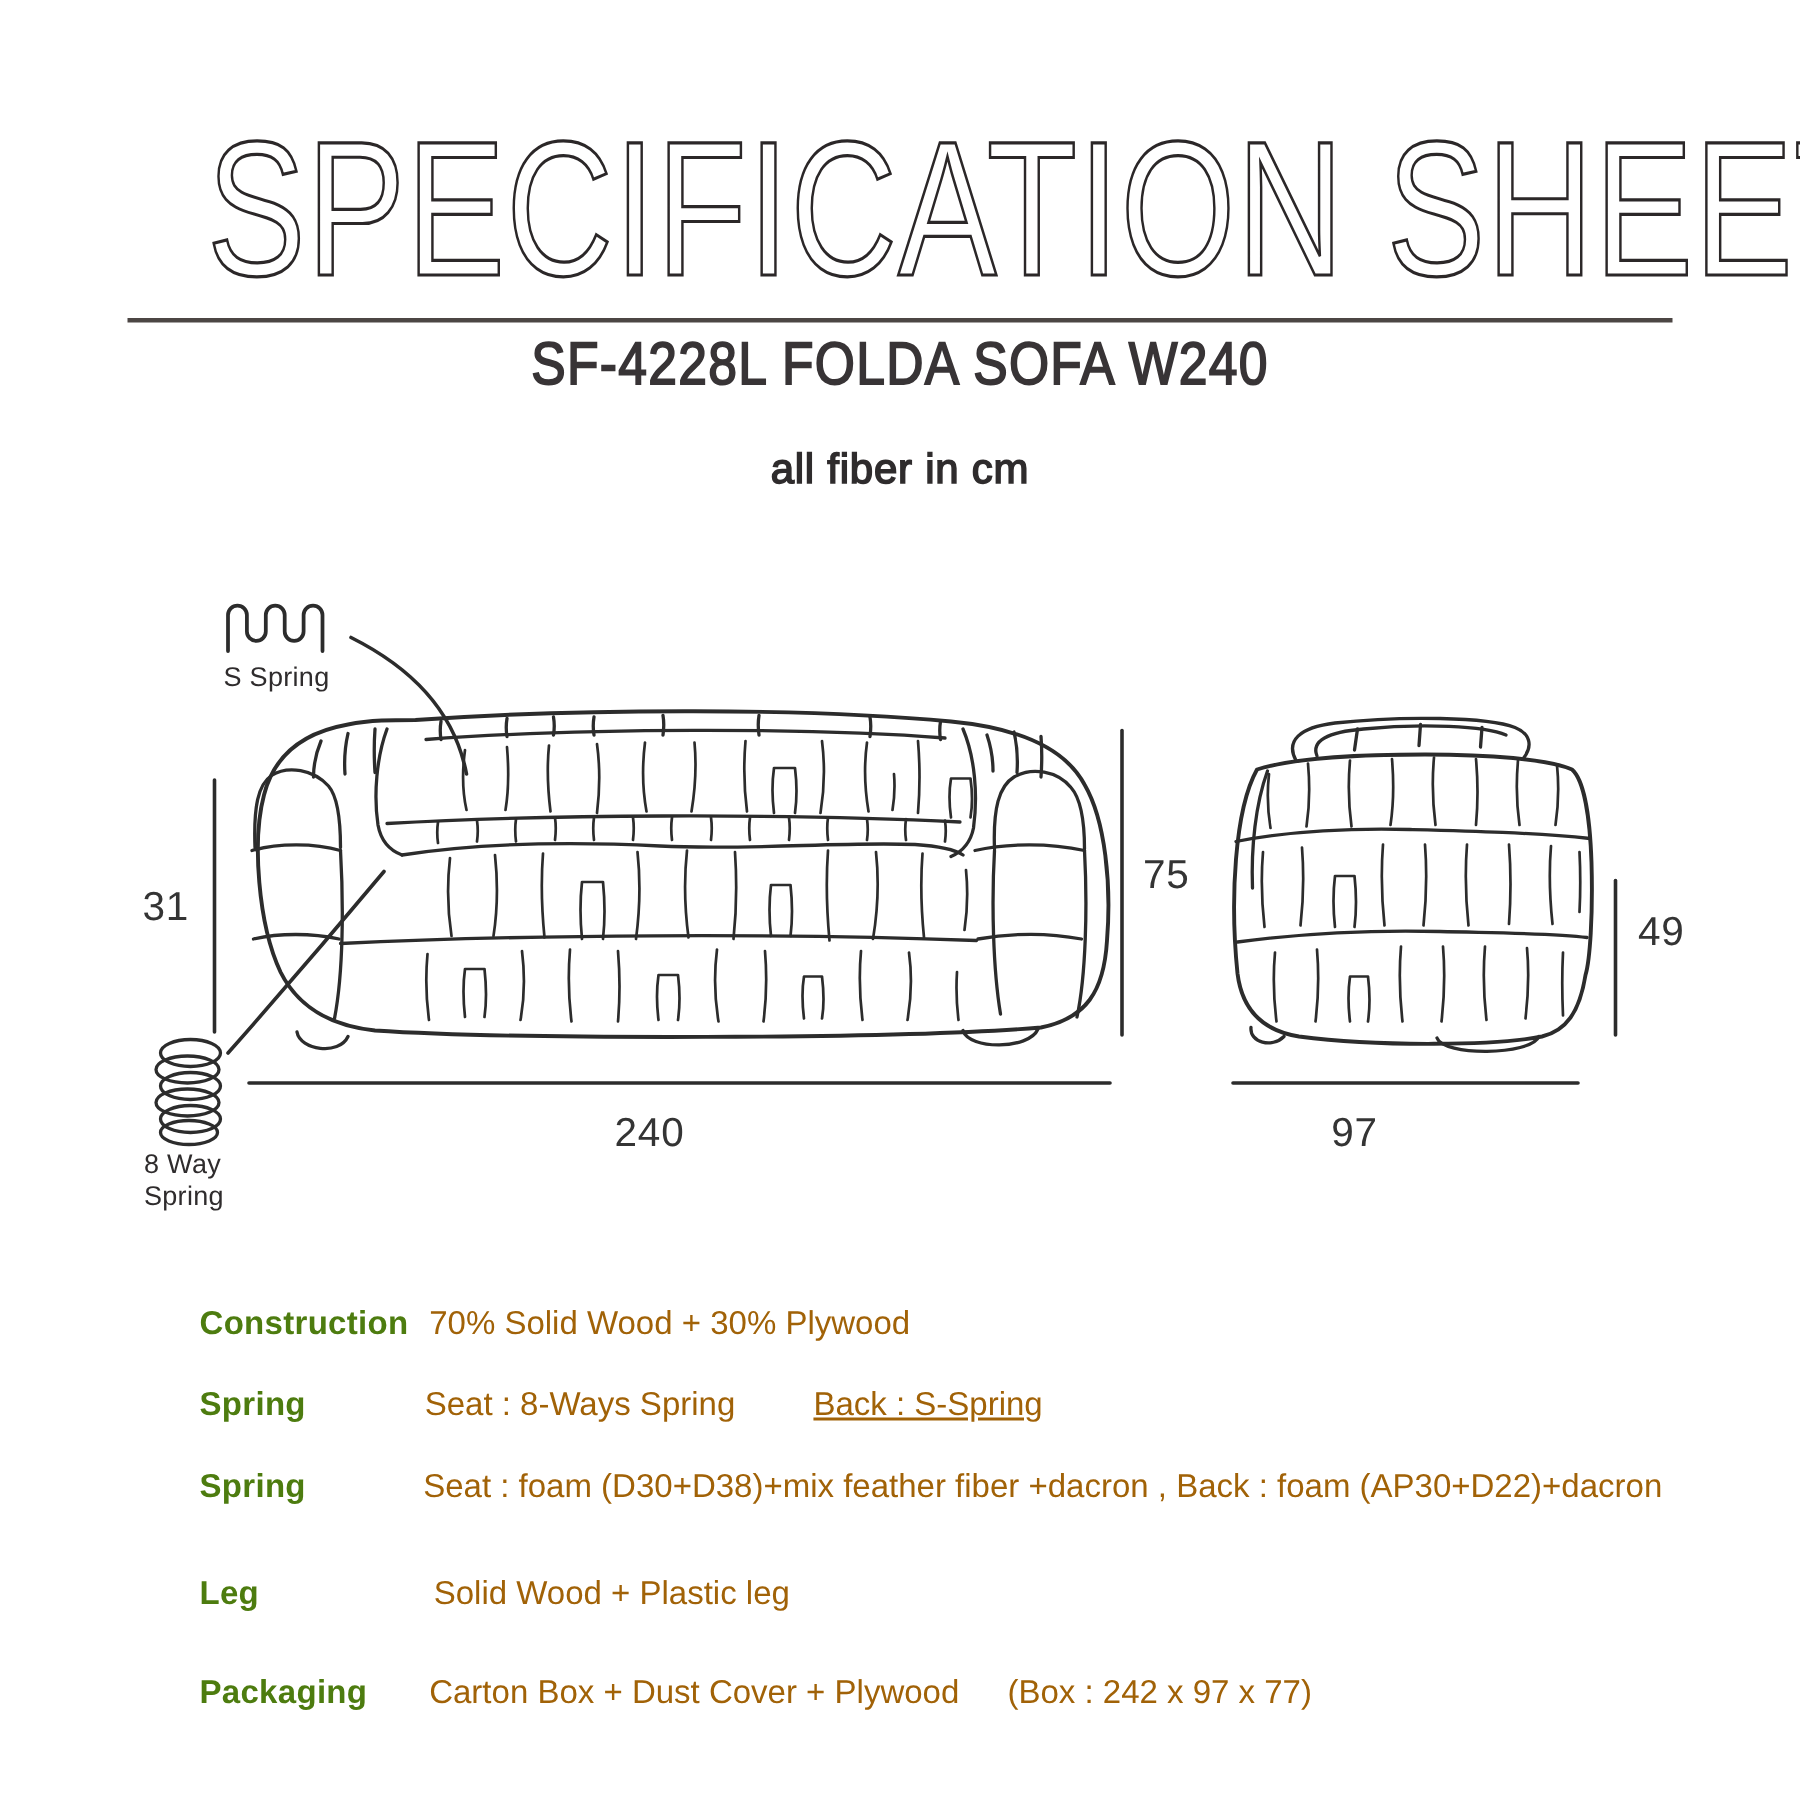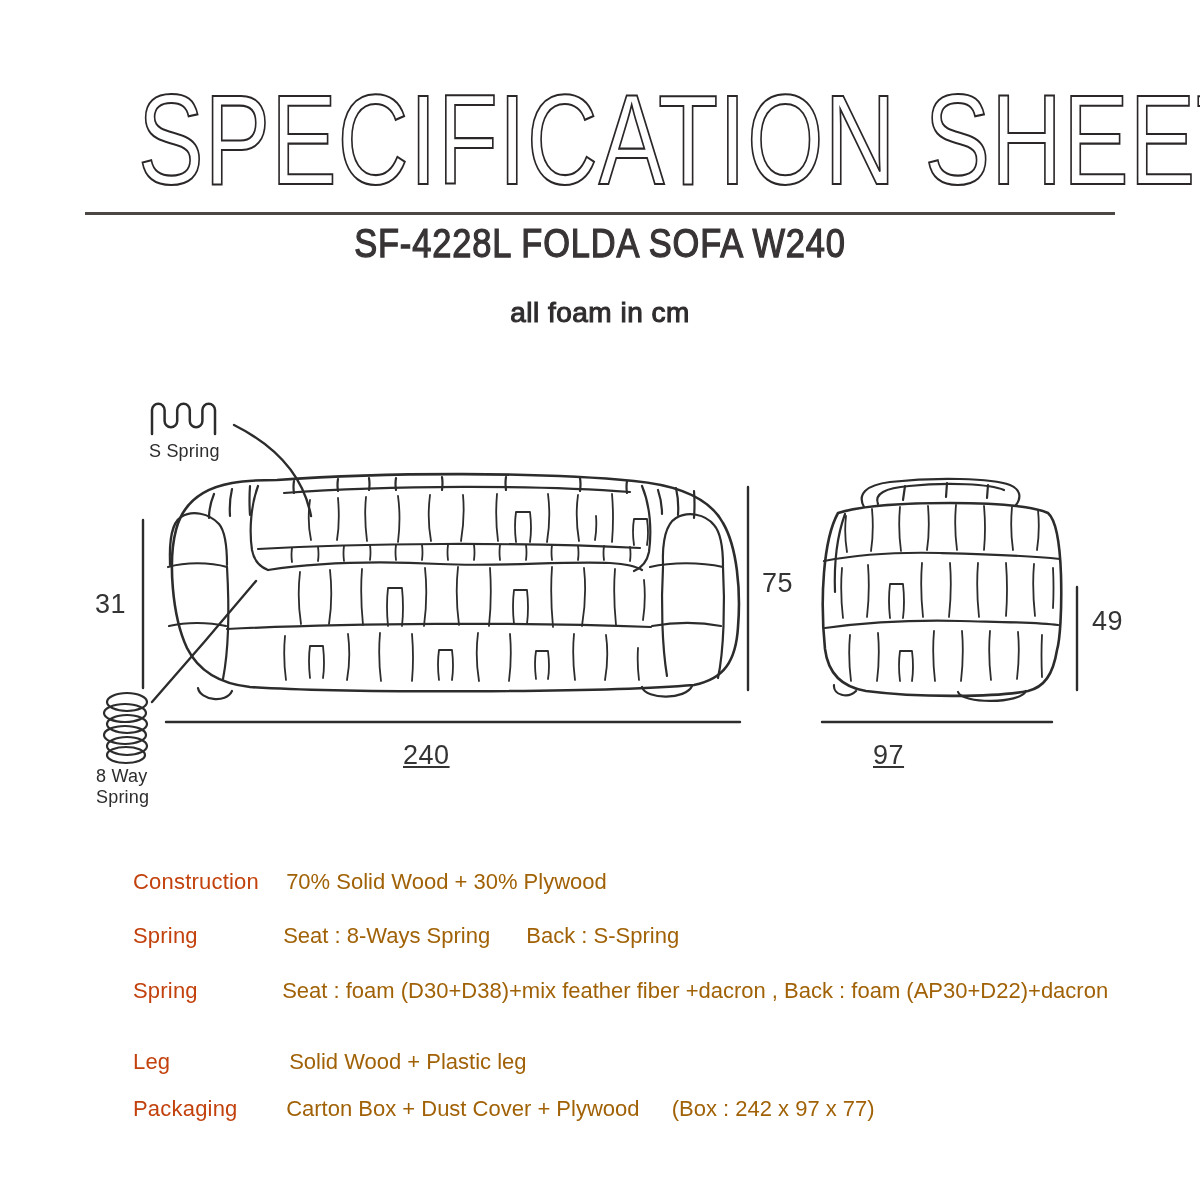--- a/index.html
+++ b/index.html
@@ -25,37 +25,37 @@
   }
   .size-note{
     position:absolute;left:0;right:0;top:297px;text-align:center;
     font-size:28px;letter-spacing:0.5px;color:#2f2c2d;
   }
 
   
   svg.lineart{position:absolute;left:0;top:0;width:1200px;height:1200px;}
   svg.lineart *{vector-effect:non-scaling-stroke;}
   .dim-label{position:absolute;font-size:27px;color:#343434;letter-spacing:0.5px;}
-  .dim-label.center{text-decoration:underline;}
+  .dim-label.center{text-align:center;}
   .spring-label{position:absolute;font-size:18px;color:#2f2c2d;line-height:1.18;letter-spacing:0.2px;}
 
   
   .spec-row{position:absolute;left:133px;white-space:nowrap;font-size:22px;color:#3a3637;}
-  .spec-label{display:inline-block;font-weight:400;color:#c2410c;letter-spacing:0.2px;}
+  .spec-label{display:inline-block;font-weight:700;color:#4d7c0f;letter-spacing:0.2px;}
   .spec-part{color:#a16207;}
 </style>
 </head>
 <body>
 
 <div class="sheet">
 
   <div class="title">SPECIFICATION SHEET</div>
   <div class="rule"></div>
   <div class="subtitle">SF-4228L FOLDA SOFA W240</div>
-  <div class="size-note">all foam in cm</div>
+  <div class="size-note">all fiber in cm</div>
 
   <svg class="lineart" viewBox="0 0 1200 1200" fill="none" stroke="#2c2c2c" stroke-linecap="round" stroke-linejoin="round">
 
     <g stroke-width="2.5">
       <path d="M152 434 L152 410 A6.3 6.3 0 0 1 164.6 410 L164.6 421 A6.3 6.3 0 0 0 177.2 421 L177.2 410 A6.3 6.3 0 0 1 189.8 410 L189.8 421 A6.3 6.3 0 0 0 202.4 421 L202.4 410 A6.3 6.3 0 0 1 215 410 L215 434"></path>
     </g>
 
     <g stroke-width="2.2">
       <ellipse cx="127" cy="702" rx="20" ry="9"></ellipse>
       <ellipse cx="125" cy="713" rx="21" ry="9"></ellipse>
@@ -150,29 +150,29 @@
   <div class="dim-label" style="left:1092px;top:606px;">49</div>
   <div class="dim-label center" style="left:873px;top:740px;width:60px;">97</div>
 
   <div class="spec-row" style="top:869px;">
     <span class="spec-label" style="width:139px;">Construction</span>
     <span class="spec-part" style="margin-left:8px;">70% Solid Wood + 30% Plywood</span>
   </div>
   <div class="spec-row" style="top:923px;">
     <span class="spec-label" style="width:144px;display:inline-block;">Spring</span>
     <span class="spec-part">Seat : 8-Ways Spring</span>
-    <span class="spec-part" style="margin-left:30px;">Back : S-Spring</span>
+    <span class="spec-part" style="margin-left:46px;text-decoration:underline;">Back : S-Spring</span>
   </div>
   <div class="spec-row" style="top:978px;">
     <span class="spec-label" style="width:143px;display:inline-block;">Spring</span>
     <span class="spec-part">Seat : foam (D30+D38)+mix feather fiber +dacron , Back : foam (AP30+D22)+dacron</span>
   </div>
   <div class="spec-row" style="top:1049px;">
     <span class="spec-label" style="width:150px;display:inline-block;">Leg</span>
     <span class="spec-part">Solid Wood + Plastic leg</span>
   </div>
   <div class="spec-row" style="top:1096px;">
-    <span class="spec-label" style="width:147px;display:inline-block;">Packaging</span>
+    <span class="spec-label" style="width:147px;display:inline-block;margin-top:19px;">Packaging</span>
     <span class="spec-part">Carton Box + Dust Cover + Plywood</span>
     <span class="spec-part" style="margin-left:26px;">(Box : 242 x 97 x 77)</span>
   </div>
 
 </div>
 
 </body></html>

